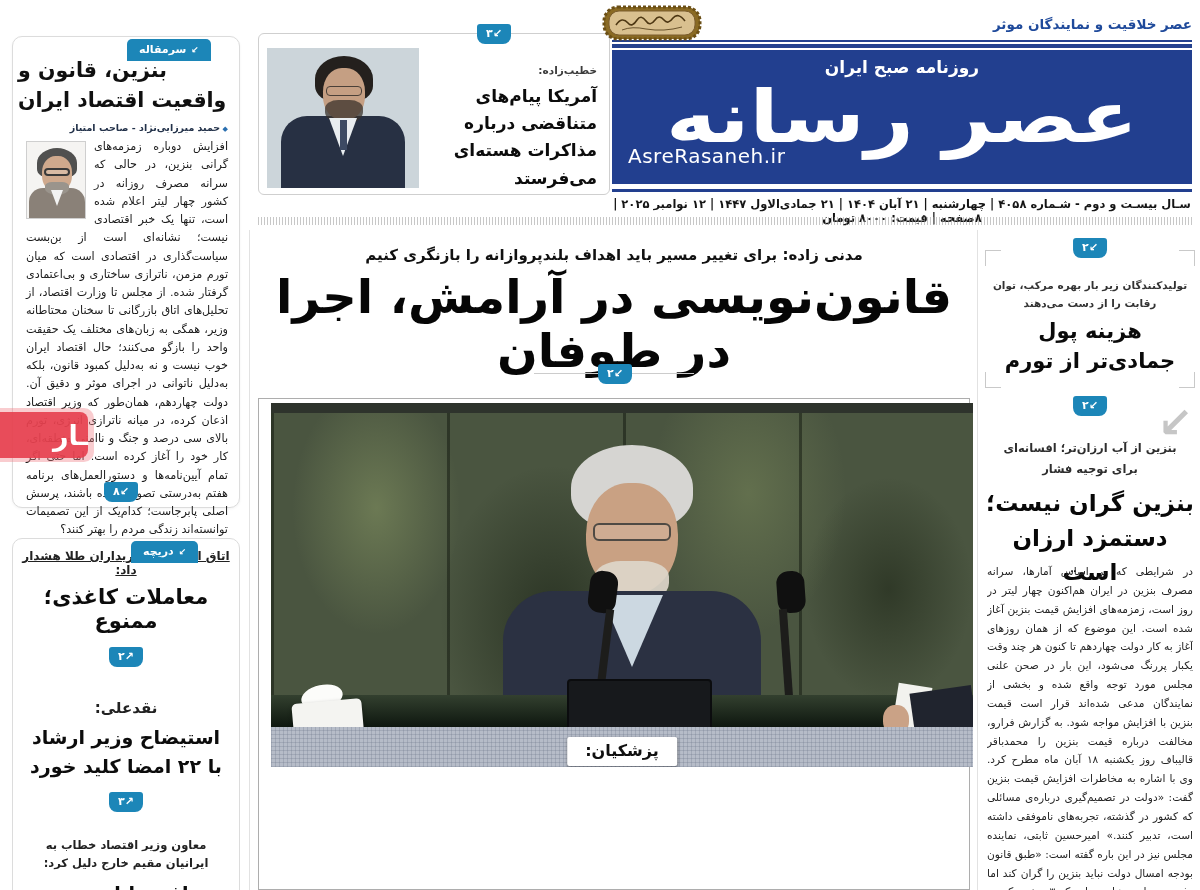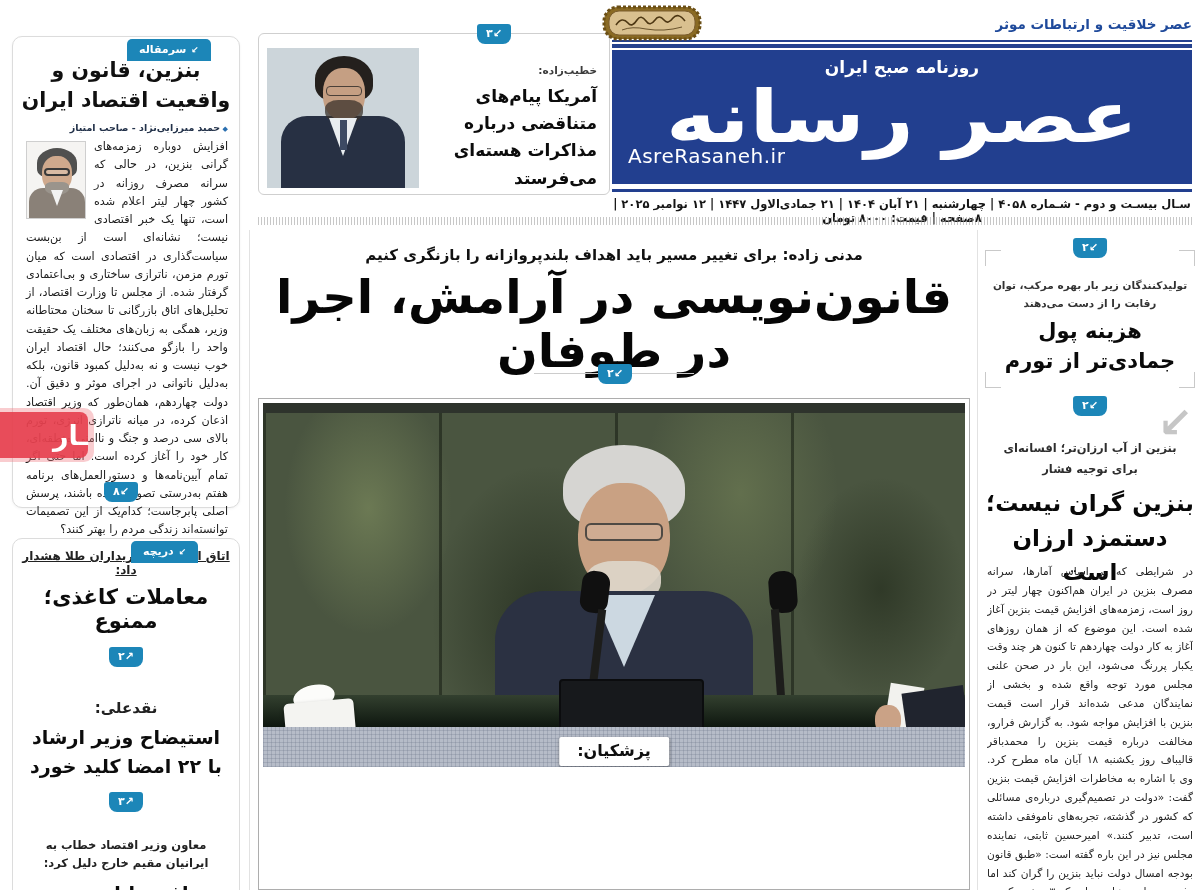--- a/index.html
+++ b/index.html
@@ -21,21 +21,21 @@
   .dotted-band { left:258px; top:217px; width:934px; height:8px; background:repeating-linear-gradient(90deg,#9a9a9a 0 1px,transparent 1px 3px); opacity:.55; }
 
   
   .badge { display:inline-block; background:#1c86b8; color:#fff; font-size:11px; font-weight:bold; line-height:1; padding:4px 9px 5px; border-radius:3px 3px 8px 8px; direction:ltr; min-width:32px; text-align:center; }
   .tab { position:absolute; background:#1c86b8; color:#fff; font-size:11px; font-weight:bold; padding:4px 12px 5px; border-radius:5px 5px 0 0; display:flex; align-items:center; gap:5px; direction:rtl;margin-top:13px; }
   .tab .tab-arrow::before { content:"↙"; font-size:9px; color:#fff; }
 
   
   .ed-box { left:12px; top:36px; width:228px; height:472px; background:#fff; border:1px solid #dcdcdc; border-radius:10px; box-shadow:0 1px 3px rgba(0,0,0,.05); }
   .ed-tab { left:127px; top:26px; }
-  .ed-title { left:18px; top:56px; width:216px; direction:rtl; text-align:center; font-size:20.5px; font-weight:bold; color:#101010; line-height:1.45; }
+  .ed-title { left:18px; top:56px; width:216px; direction:rtl; text-align:left; font-size:20.5px; font-weight:bold; color:#101010; line-height:1.45; }
   .ed-byline { left:26px; top:122px; width:202px; direction:rtl; text-align:right; font-size:9.5px; font-weight:bold; color:#23324a; }
   .ed-byline::before { content:"◆ "; color:#2a6fb0; font-size:7px; }
   .ed-body { left:26px; top:138px; width:202px; direction:rtl; text-align:justify; font-size:11.2px; line-height:1.63; color:#1b1b1b; }
   .ed-photo { float:left; width:60px; height:78px; margin:3px 8px 4px 0; border:1px solid #cfcfcf; position:relative; overflow:hidden; background:#f5f4f2; }
   .ed-badge { left:104px; top:482px; }
 
   
   .p1-hair { position:absolute; left:10px; top:6px; width:40px; height:30px; background:#50504f; border-radius:50% 50% 30% 30%; }
   .p1-face { position:absolute; left:15px; top:14px; width:30px; height:36px; background:#cfa98d; border-radius:45%; }
   .p1-glass { position:absolute; left:17px; top:26px; width:26px; height:8px; border:2px solid #3a3a3a; border-radius:4px; background:rgba(255,255,255,.2); }
@@ -77,21 +77,21 @@
   .p2-tie { position:absolute; left:73px; top:72px; width:7px; height:30px; background:#3d4a63; }
 
   
   .lead-kicker { left:258px; top:246px; width:712px; direction:rtl; text-align:center; font-size:15px; font-weight:bold; color:#111; }
   .lead-headline { left:258px; top:270px; width:712px; direction:rtl; text-align:center; font-size:46px; font-weight:bold; color:#060606; transform:scaleX(1.04); }
   .lead-line { left:534px; top:373px; width:160px; height:1px; background:#ccc; }
   .lead-badge { left:598px; top:364px; }
 
   
   .photo-frame { left:258px; top:398px; width:712px; height:492px; background:#fff; border:1px solid #adadad; padding:4px; }
-  .photo-inner { position:relative; width:702px; height:364px; overflow:hidden; background:#49543e; }
+  .photo-inner { position:relative; width:702px; height:364px; overflow:hidden; background:#49543e;margin-left:8px; }
   .wall { position:absolute; left:0; top:0; right:0; height:300px;
     background:
       linear-gradient(180deg,#2e332c 0 10px, rgba(0,0,0,0) 10px),
       repeating-linear-gradient(90deg, rgba(10,15,8,.45) 0 3px, rgba(0,0,0,0) 3px 176px),
       radial-gradient(120px 180px at 15% 35%, rgba(195,215,135,.28), rgba(0,0,0,0) 70%),
       radial-gradient(160px 220px at 40% 72%, rgba(18,26,14,.55), rgba(0,0,0,0) 70%),
       radial-gradient(140px 200px at 68% 30%, rgba(185,205,125,.22), rgba(0,0,0,0) 70%),
       radial-gradient(120px 160px at 88% 62%, rgba(22,30,16,.5), rgba(0,0,0,0) 70%),
       #4a5540; }
   .desk { position:absolute; left:0; top:292px; right:0; height:32px; background:linear-gradient(180deg,#33402f,#0e170f); }
@@ -143,21 +143,21 @@
   
   .wm-glow { left:0; top:408px; width:94px; height:54px; background:rgba(240,120,130,.38); border-radius:0 10px 10px 0; z-index:8; }
   .wm { left:0; top:412px; width:88px; height:46px; background:rgba(229,62,77,.9); border-radius:0 8px 8px 0; z-index:9; display:flex; align-items:center; justify-content:flex-end; padding-left:6px; }
   .wm span { color:#fff; font-size:27px; font-weight:bold; direction:rtl; }
 </style>
 </head>
 <body>
 
 <div id="page">
 
-  <div class="abs tagline">عصر خلاقیت و ارتباطات موثر</div>
+  <div class="abs tagline">عصر خلاقیت و نمایندگان موثر</div>
   <div class="abs blue-rule-thin"></div>
   <div class="abs blue-rule-thick"></div>
 
   <div class="abs masthead">
     <div class="masthead-sub">روزنامه صبح ایران</div>
     <div class="masthead-title">عصر رسانه</div>
     <div class="masthead-url">AsreRasaneh.ir</div>
   </div>
   <div class="abs blue-rule-bottom"></div>
 

